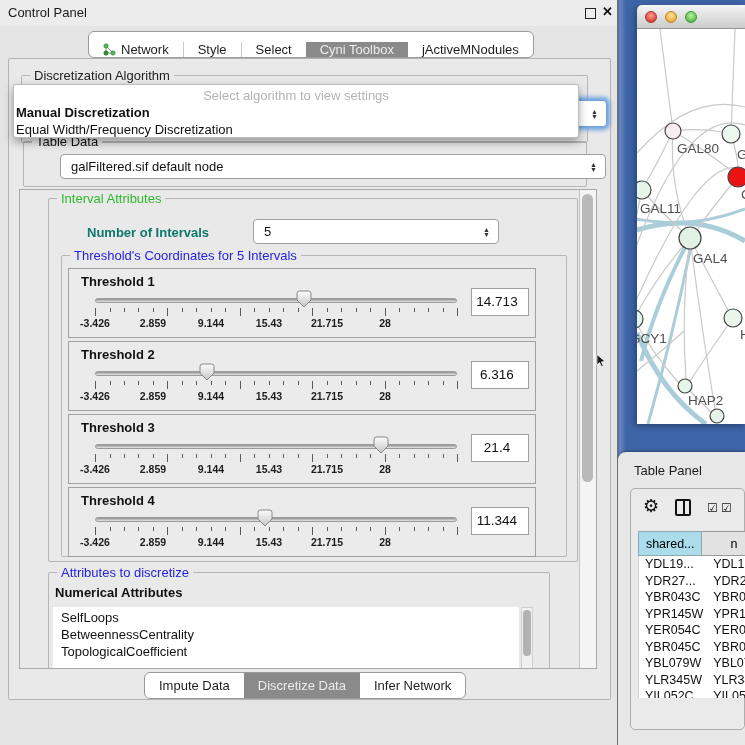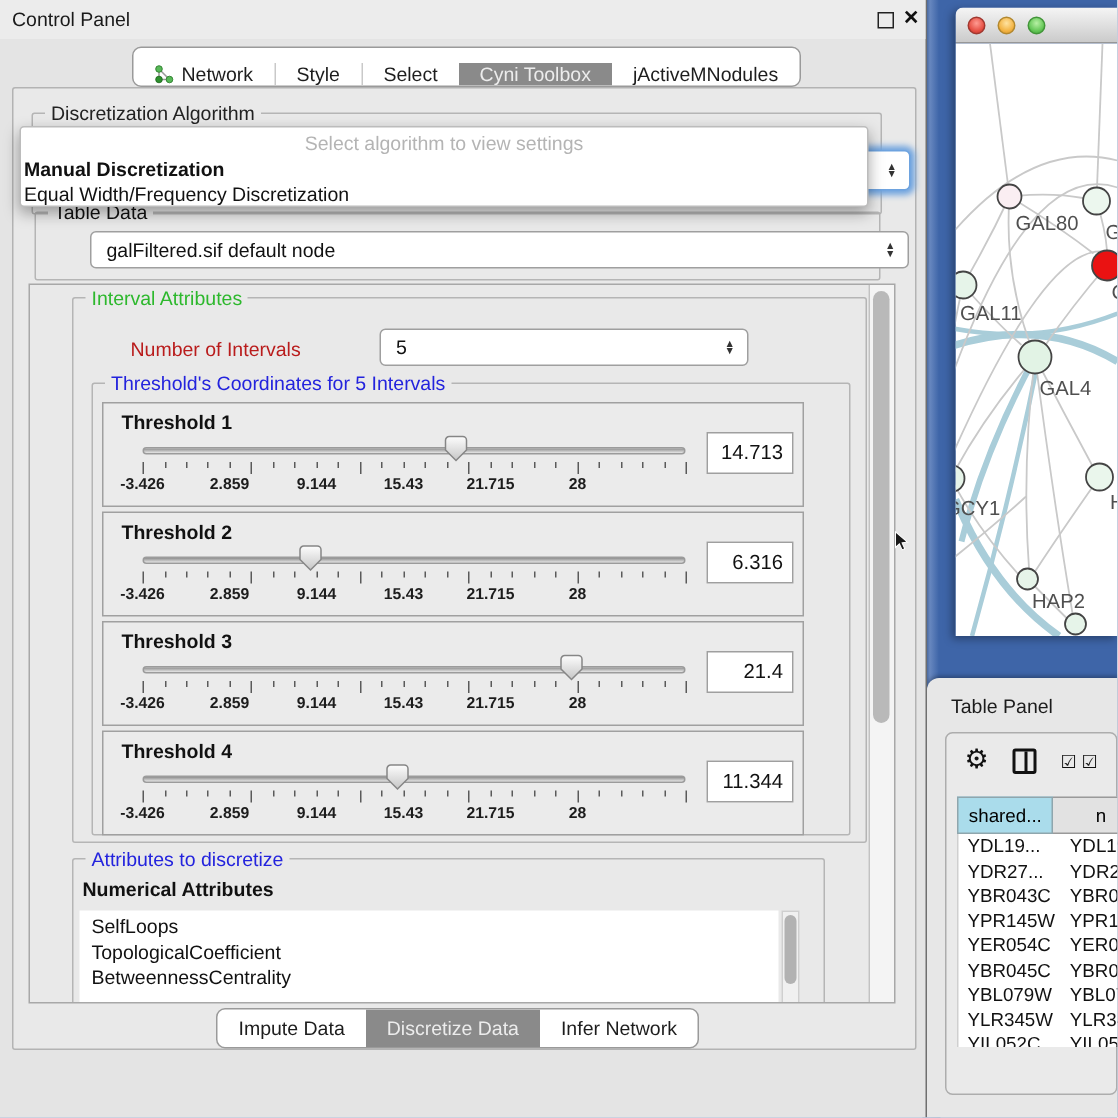--- a/index.html
+++ b/index.html
@@ -67,36 +67,36 @@
   .arrows{position:absolute;right:8px;top:50%;transform:translateY(-50%);display:flex;flex-direction:column;line-height:5px;font-size:7px;color:#333;}
   .combo.focus{box-shadow:0 0 4px 2.5px #6ea3df;border-color:#6ea3df;}
   .algo .combo{left:8px;top:24px;width:549px;height:27px;}
   .tdata .combo{left:8px;top:12px;width:546px;height:25px;}
   
   .viewport{position:absolute;left:10px;top:130px;width:578px;height:480px;border:1px solid #a8a8a8;
     background:#e9e9e9;box-sizing:border-box;overflow:hidden;}
   .vscroll{position:absolute;right:0;top:0;width:16px;height:478px;background:#f4f4f4;border-left:1px solid #c2c2c2;}
   .vthumb{position:absolute;left:2px;top:4px;width:11px;height:288px;background:#b9b9b9;border-radius:6px;}
   .interval{left:28px;top:8px;width:528px;height:362px;}
-  .niw-label{position:absolute;left:38px;top:26px;font-size:13px;font-weight:normal;color:#b91c1c;}
+  .niw-label{position:absolute;left:38px;top:26px;font-size:13px;font-weight:bold;color:#0f766e;}
   .niw-combo{left:176px;top:20px;width:246px;height:25px;}
   .thresholds{left:12px;top:56px;width:504px;height:300px;}
   .tcard{position:absolute;left:6px;width:468px;height:70px;background:#ebebeb;border:1px solid #a0a0a0;box-sizing:border-box;}
   .tcard .tlabel{position:absolute;left:12px;top:5px;font-size:13px;font-weight:bold;color:#111;}
   .track{position:absolute;left:26px;top:29px;width:362px;height:5px;border-radius:3px;
     background:linear-gradient(#8f8f8f,#e6e6e6);border:1px solid #9b9b9b;box-sizing:border-box;}
   .thumb{position:absolute;top:21px;}
   .ticks{position:absolute;left:26px;top:39px;width:362px;height:9px;}
   .tick{position:absolute;top:0;width:1px;background:#5a5a5a;}
   .tick.major{height:8px;}
   .tick.minor{height:4px;}
   .ticklabels{position:absolute;left:26px;top:48px;width:290px;height:13px;}
   .ticklabels span{position:absolute;transform:translateX(-50%);font-size:10.5px;font-weight:bold;color:#1c1c1c;white-space:nowrap;}
   .vbox{position:absolute;left:402px;top:19px;width:58px;height:28px;background:#fff;border:1px solid #9f9f9f;
-    box-sizing:border-box;font-size:13.5px;color:#111;text-align:right;line-height:26px;padding-right:6px;}
+    box-sizing:border-box;font-size:13.5px;color:#111;text-align:center;line-height:26px;padding-right:6px;}
   .attrs{left:28px;top:382px;width:500px;height:120px;}
   .attrs .sub{position:absolute;left:6px;top:12px;font-size:13px;font-weight:bold;color:#111;}
   .attrlist{position:absolute;left:4px;top:34px;width:466px;height:64px;background:#fff;margin:0;padding:2px 0 0 0;
     list-style:none;overflow:hidden;}
   .attrlist li{font-size:13px;color:#111;padding-left:8px;line-height:17px;}
   .list-scroll{position:absolute;left:472px;top:34px;width:12px;height:64px;background:#f0f0f0;border:1px solid #cfcfcf;box-sizing:border-box;}
   .list-thumb{position:absolute;left:1px;top:2px;width:8px;height:46px;background:#b2b2b2;border-radius:4px;}
   .apply{position:absolute;left:259px;top:613px;width:68px;height:23px;background:linear-gradient(#fdfdfd,#e3e3e3);
     border:1px solid #979797;border-radius:5px;font-size:13px;color:#111;font-family:"Liberation Sans",sans-serif;}
   
@@ -490,22 +490,22 @@
                 </div>
               </div>
           </div>
         </div>
 
         <div class="fieldset attrs">
           <span class="legend blue">Attributes to discretize</span>
           <div class="sub">Numerical Attributes</div>
           <ul class="attrlist" id="attr-list">
               <li>SelfLoops</li>
+              <li>BetweennessCentrality</li>
               <li>TopologicalCoefficient</li>
-              <li>BetweennessCentrality</li>
             </ul>
           <div class="list-scroll">
               <div class="list-thumb"></div>
             </div>
         </div>
 
         <div class="vscroll">
             <div class="vthumb"></div>
           </div>
       </div>

